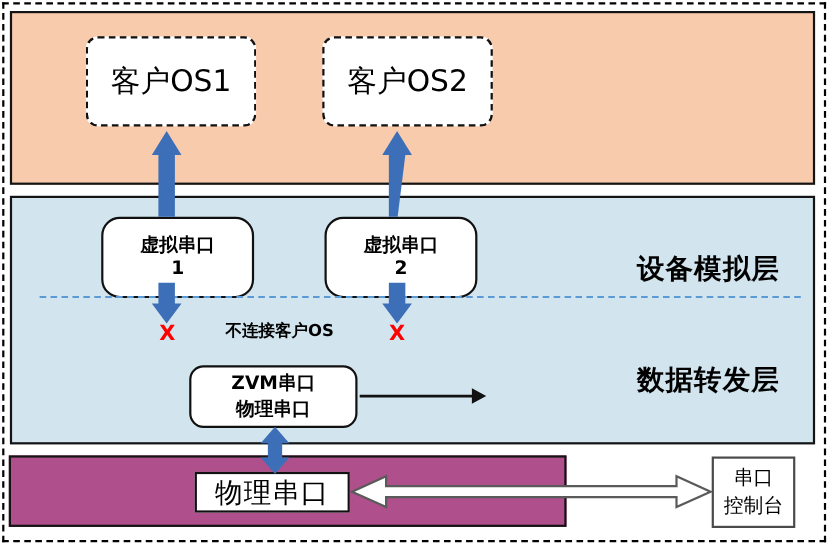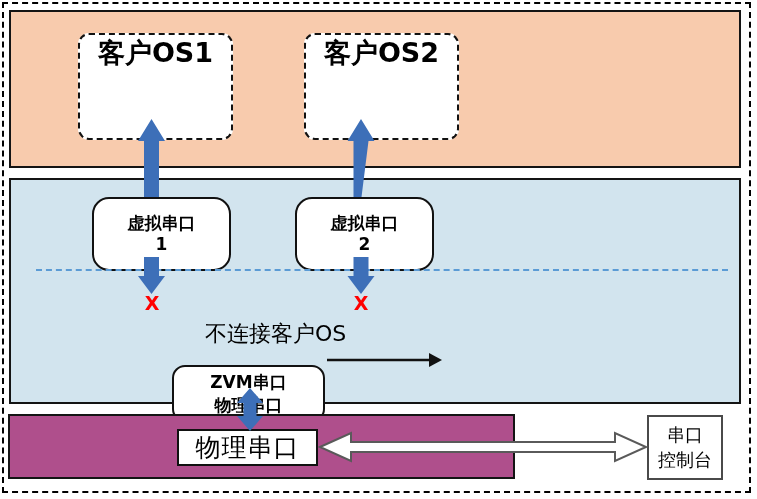--- a/index.html
+++ b/index.html
@@ -21,27 +21,27 @@
   .mid-panel {
     position:absolute; left:9px; top:178px; width:732px; height:226px;
     background:#D2E4EE; border:2px solid #141414;
   }
   .purple-bar {
     position:absolute; left:8px; top:414px; width:507px; height:65px;
     background:#AF4F8C; border:2px solid #141414;
   }
   
   .guest-box {
-    position:absolute; top:33px; width:155px; height:107px;
+    position:absolute; top:33px; width:155px; height:82px;
     background:#fff; border:2.5px dashed #111; border-radius:11px;
-    display:flex; align-items:flex-start; justify-content:center;
-    font-weight:bold; font-size:27px;
+    display:flex; align-items:center; justify-content:center;
+    font-weight:normal; font-size:27px;
   }
   .guest-box.os1 { left:78px; }
-  .guest-box.os2 { left:304px; }
+  .guest-box.os2 { left:293px; }
   
   .vport-box {
     position:absolute; top:197px; width:139px; height:74px;
     background:#fff; border:2.5px solid #111; border-radius:17px;
     display:flex; flex-direction:column; align-items:center; justify-content:center;
     font-weight:bold; font-size:17px; line-height:1.25;
   }
   .vport-box.vp1 { left:92px; }
   .vport-box.vp2 { left:295px; }
   
@@ -58,28 +58,28 @@
   }
   
   .x-mark {
     position:absolute; top:292px; width:22px; text-align:center;
     color:#FF0000; font-weight:bold; font-size:19px;
   }
   .x-mark.x1 { left:141px; }
   .x-mark.x2 { left:350px; }
   .note {
     position:absolute; left:205px; top:291px;
-    font-weight:normal; font-size:22px; white-space:nowrap;margin-top:28px;
+    font-weight:bold; font-size:15px; white-space:nowrap;
   }
   
   .zvm-box {
     position:absolute; top:332px; height:57px; background:#fff;
     border:2.5px solid #111; display:flex; flex-direction:column;
     align-items:center; justify-content:center;
-    font-weight:bold; font-size:17px; line-height:1.3;margin-top:33px;
+    font-weight:bold; font-size:17px; line-height:1.3;
   }
   .zvm-box.switch { left:172px; width:153px; border-radius:13px; }
   .zvm-box.parser { left:440px; width:125px; border-radius:19px; }
   
   .phys-box {
     position:absolute; left:177px; top:429px; width:141px; height:37px;
     background:#fff; border:2px solid #111;
     display:flex; align-items:flex-start; justify-content:center;
     font-size:25px; letter-spacing:1px;
   }
@@ -110,21 +110,23 @@
 
   <div class="vport-box vp1">
     <span>虚拟串口</span>
     <span>1</span>
   </div>
   <div class="vport-box vp2">
     <span>虚拟串口</span>
     <span>2</span>
   </div>
 
+  <div class="layer-label sim">设备模拟层</div>
   <div class="divider"></div>
+  <div class="layer-label fwd">数据转发层</div>
 
   <div class="x-mark x1">X</div>
   <div class="x-mark x2">X</div>
   <div class="note">不连接客户OS</div>
 
   <div class="zvm-box switch">
     <span>ZVM串口</span>
     <span>物理串口</span>
   </div>
 

